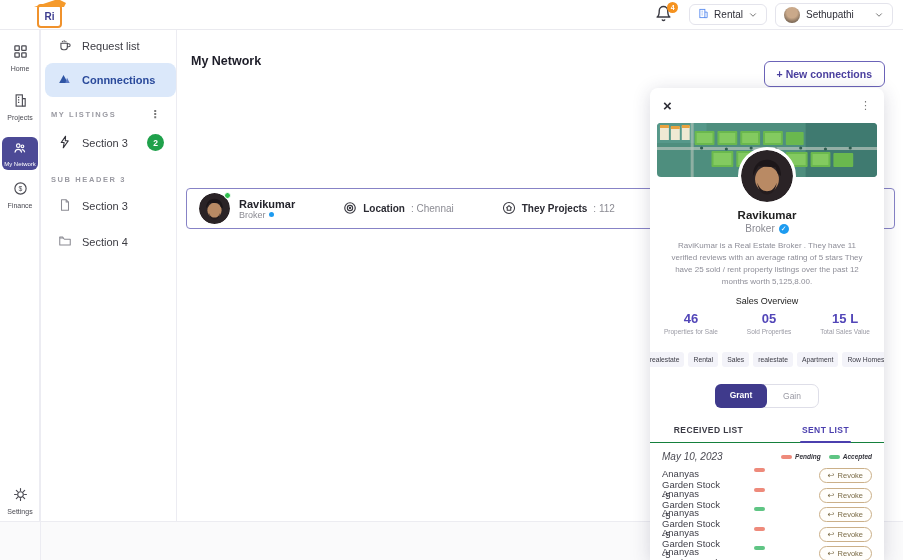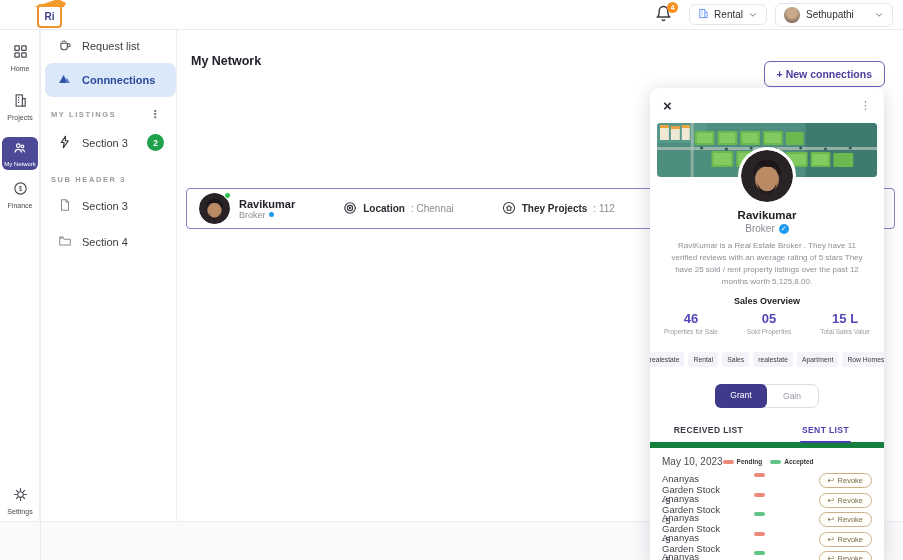--- a/index.html
+++ b/index.html
@@ -65,35 +65,35 @@
   .panel-head { display:flex; align-items:center; justify-content:space-between; padding:10px 13px 8px; }
   .close-x { font-size:15px; color:#2f2f38; font-weight:bold; line-height:1; }
   .cover { margin:2px 7px 0; height:54px; border-radius:4px; overflow:hidden; }
   .cover svg { width:100%; height:100%; display:block; }
   .avatar-lg { width:58px; height:58px; margin:-30px auto 0; position:relative; z-index:2; }
   .avatar-lg svg { width:58px; height:58px; border-radius:50%; border:3px solid #fff; display:block; background:#fff; }
   .p-name { text-align:center; font-size:11.5px; font-weight:bold; color:#222; margin-top:4px; }
   .p-role { text-align:center; font-size:10px; color:#8a8a92; display:flex; align-items:center; justify-content:center; gap:4px; margin-top:2px; }
   .verified { width:10px; height:10px; background:#1d9bf0; border-radius:50%; color:#fff; font-size:7px; display:inline-flex; align-items:center; justify-content:center; }
   .p-desc { font-size:8px; line-height:1.5; color:#8e8e98; text-align:center; margin:6px 20px 0; }
-  .p-sales-title { text-align:center; font-size:9px; font-weight:bold; color:#222; margin-top:8px; }
+  .p-sales-title { text-align:center; font-size:9px; font-weight:normal; color:#222; margin-top:8px; }
   .stats { display:flex; justify-content:space-between; margin:5px 14px 0; }
   .stat { text-align:center; }
   .stat-val { color:#5246b8; font-size:13px; font-weight:bold; }
   .stat-lab { font-size:6.5px; color:#9a9aa4; margin-top:2px; }
   .tags { display:flex; gap:4px; margin:17px 5px 0; justify-content:center; }
   .tag { background:#f3f3f9; color:#3c3c46; font-size:6.8px; padding:4px 5px; border-radius:3px; white-space:nowrap; }
   .seg { display:flex; width:104px; margin:17px auto 0; border:1px solid #dedee8; border-radius:7px; background:#fff; }
-  .seg-grant { flex:1; background:#3f3a8c; color:#fff; font-size:8.5px; font-weight:normal; text-align:center; padding:6px 0; border-radius:6px; margin:-1px; }
+  .seg-grant { flex:1; background:#3f3a8c; color:#fff; font-size:8.5px; font-weight:bold; text-align:center; padding:6px 0; border-radius:6px; margin:-1px; }
   .seg-gain { flex:1; color:#9a9aa4; font-size:8.5px; text-align:center; padding:6px 0; }
-  .tabs { display:flex; margin-top:17px; border-bottom:6px solid #15803d; }
+  .tabs { display:flex; margin-top:17px; border-bottom:1px solid #15803d; }
   .tab { flex:1; text-align:center; font-size:8.5px; font-weight:bold; letter-spacing:.4px; color:#3a3a44; padding-bottom:7px; }
   .tab.active { color:#4b3fae; position:relative; }
   .tab.active::after { content:""; position:absolute; left:28%; right:28%; bottom:-1px; height:2px; background:#4b3fae; border-radius:2px; }
-  .date-row { display:flex; align-items:center; padding:8px 12px 6px; }
+  .date-row { display:flex; align-items:center; justify-content:space-between; padding:8px 12px 6px;font-style:italic; }
   .date-txt { font-size:10px; color:#4a4a52; }
   .legend { display:flex; align-items:center; gap:8px; }
   .leg { display:flex; align-items:center; gap:3px; font-size:6.5px; font-weight:bold; color:#33333b; }
   .dash { width:11px; height:4px; border-radius:2px; }
   .dash.pending { background:#ee8a7b; }
   .dash.accepted { background:#5fc584; }
   .sent-rows { padding:0 12px; }
   .sent-row { display:flex; align-items:flex-start; height:19.5px;gap:28px; }
   .sent-name { flex:1; font-size:9.5px; color:#3f3f48; }
   .sent-row .dash { margin-right:26px; }

